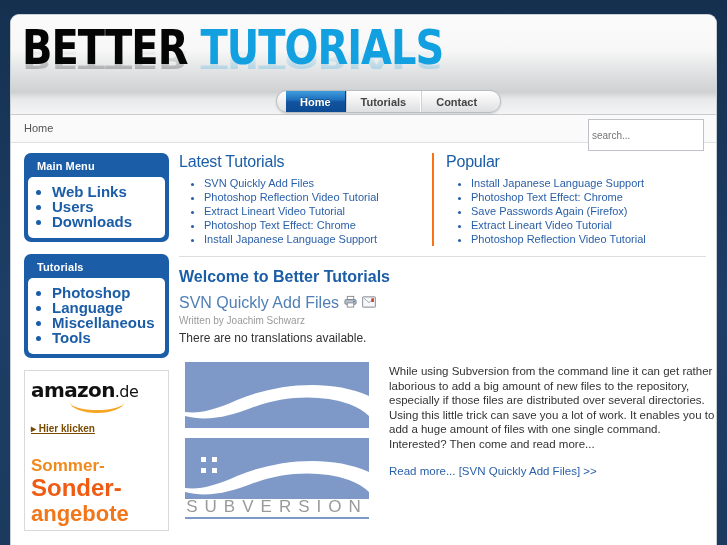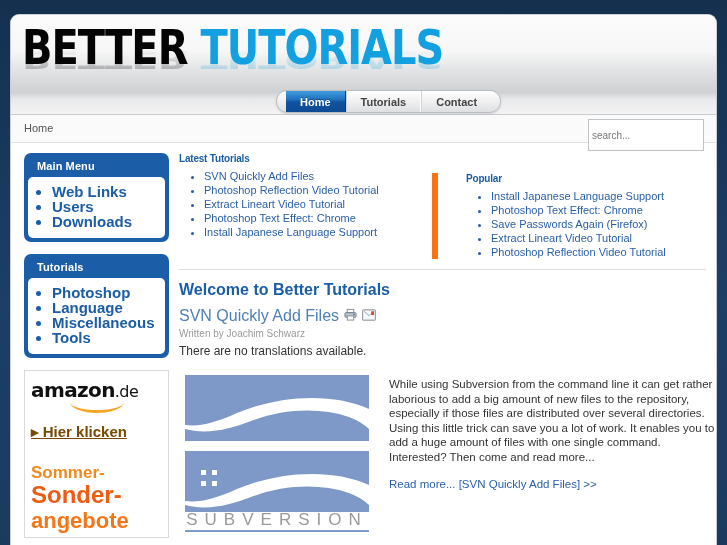--- a/index.html
+++ b/index.html
@@ -222,21 +222,21 @@
   }
   #ad-smile {
     width: 54px;
     height: 9px;
     margin: -1px auto 0 auto;
     border-bottom: 3px solid #f5a623;
     border-radius: 0 0 40px 40px / 0 0 16px 16px;
   }
   #ad-click {
     margin-top: 10px;
-    font-size: 15px;
+    font-size: 10px;
     font-weight: bold;
     color: #7a4a00;
     text-decoration: underline;
     cursor: pointer;
   }
   #ad-line1 {
     margin-top: 22px;
     font-size: 17px;
     font-weight: bold;
     color: #f08a1c;
@@ -263,31 +263,30 @@
     right: 0;
   }
 
   .cols {
     display: flex;
     align-items: flex-start;
   }
   .col-latest { width: 253px; padding-right: 6px; box-sizing: border-box; }
   .col-popular {
     flex: 1;
-    border-left: 6px solid #f97316;
-    padding-left: 28px;
+    border-left: 2px solid #f97316;
+    padding-left: 12px;
     box-sizing: border-box;
     min-height: 84px;
-    margin-top: 20px;
   }
   h2.blocktitle {
     margin: 0 0 5px 0;
     color: #1b5da6;
-    font-size: 10px;
-    font-weight: bold;
+    font-size: 16px;
+    font-weight: normal;
     letter-spacing: -0.2px;
   }
   ul.linklist {
     margin: 0;
     padding: 0 0 0 25px;
     list-style: disc;
   }
   ul.linklist li {
     color: #2a5fa8;
     font-size: 11px;

